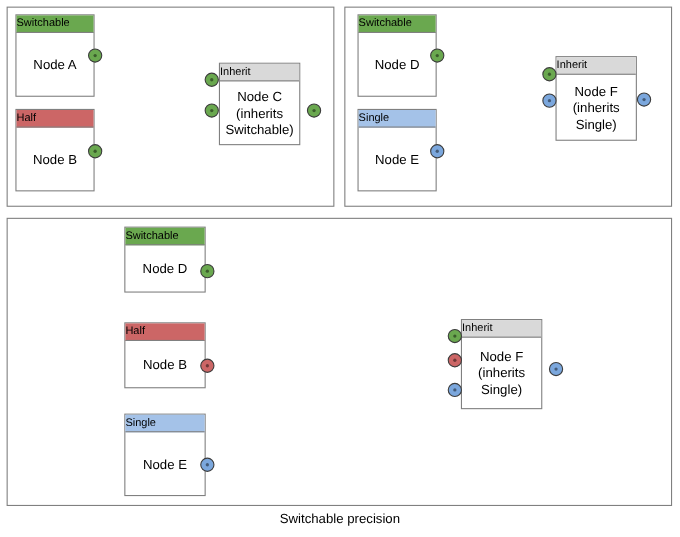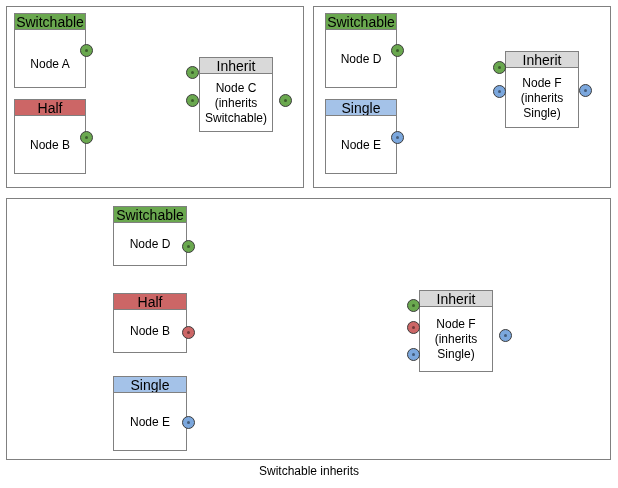--- a/index.html
+++ b/index.html
@@ -28,22 +28,22 @@
   }
   .node {
     position: absolute;
     box-sizing: border-box;
     border: 1px solid #808080;
     background: #ffffff;
   }
   .node-header {
     height: 16px;
     line-height: 16px;
-    text-align: center;
-    font-size: 14px;
+    text-align: left;
+    font-size: 10px;
     color: #000000;
     border-bottom: 1px solid #808080;
     box-sizing: border-box;
     overflow: hidden;
     white-space: nowrap;
   }
   .node-body {
     text-align: center;
     font-size: 12px;
     color: #000000;
@@ -116,21 +116,21 @@
 
     <line x1="195" y1="246" x2="407" y2="305" stroke="#555555" stroke-width="1" marker-end="url(#arrow)"></line>
     <line x1="195" y1="332" x2="407" y2="327" stroke="#555555" stroke-width="1" marker-end="url(#arrow)"></line>
     <line x1="195" y1="422" x2="407" y2="355" stroke="#555555" stroke-width="1" marker-end="url(#arrow)"></line>
   </svg>
 
   <div class="panel" style="left:6px; top:6px; width:298px; height:182px;"></div>
 
   <div class="node" style="left:14px; top:13px; width:72px; height:75px;">
     <div class="node-header hdr-switchable">Switchable</div>
-    <div class="node-body" style="height:68px;">
+    <div class="node-body" style="height:58px;">
       <span>Node A</span>
     </div>
   </div>
   <div class="port port-green" style="left:80px; top:44px;"></div>
 
   <div class="node" style="left:14px; top:99px; width:72px; height:75px;">
     <div class="node-header hdr-half">Half</div>
     <div class="node-body" style="height:58px;">
       <span>Node B</span>
     </div>
@@ -211,15 +211,15 @@
       <span>Node F</span>
       <span>(inherits</span>
       <span>Single)</span>
     </div>
   </div>
   <div class="port port-green" style="left:407px; top:299px;"></div>
   <div class="port port-red" style="left:407px; top:321px;"></div>
   <div class="port port-blue" style="left:407px; top:348px;"></div>
   <div class="port port-blue" style="left:499px; top:329px;"></div>
 
-  <div class="caption" style="left:0; top:464px;">Switchable inherits</div>
+  <div class="caption" style="left:0; top:464px;">Switchable precision</div>
 
 </div>
 
 </body></html>

